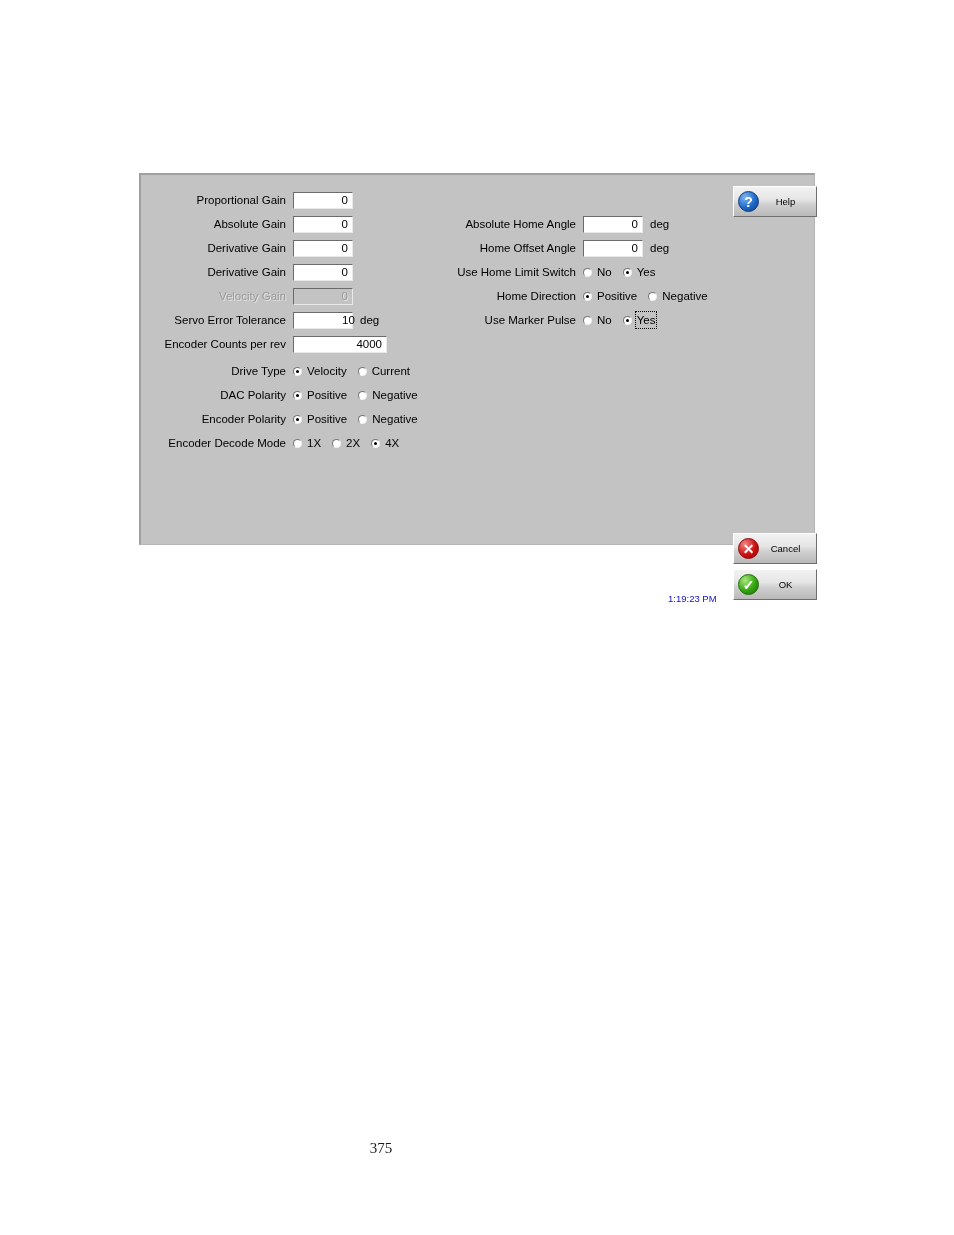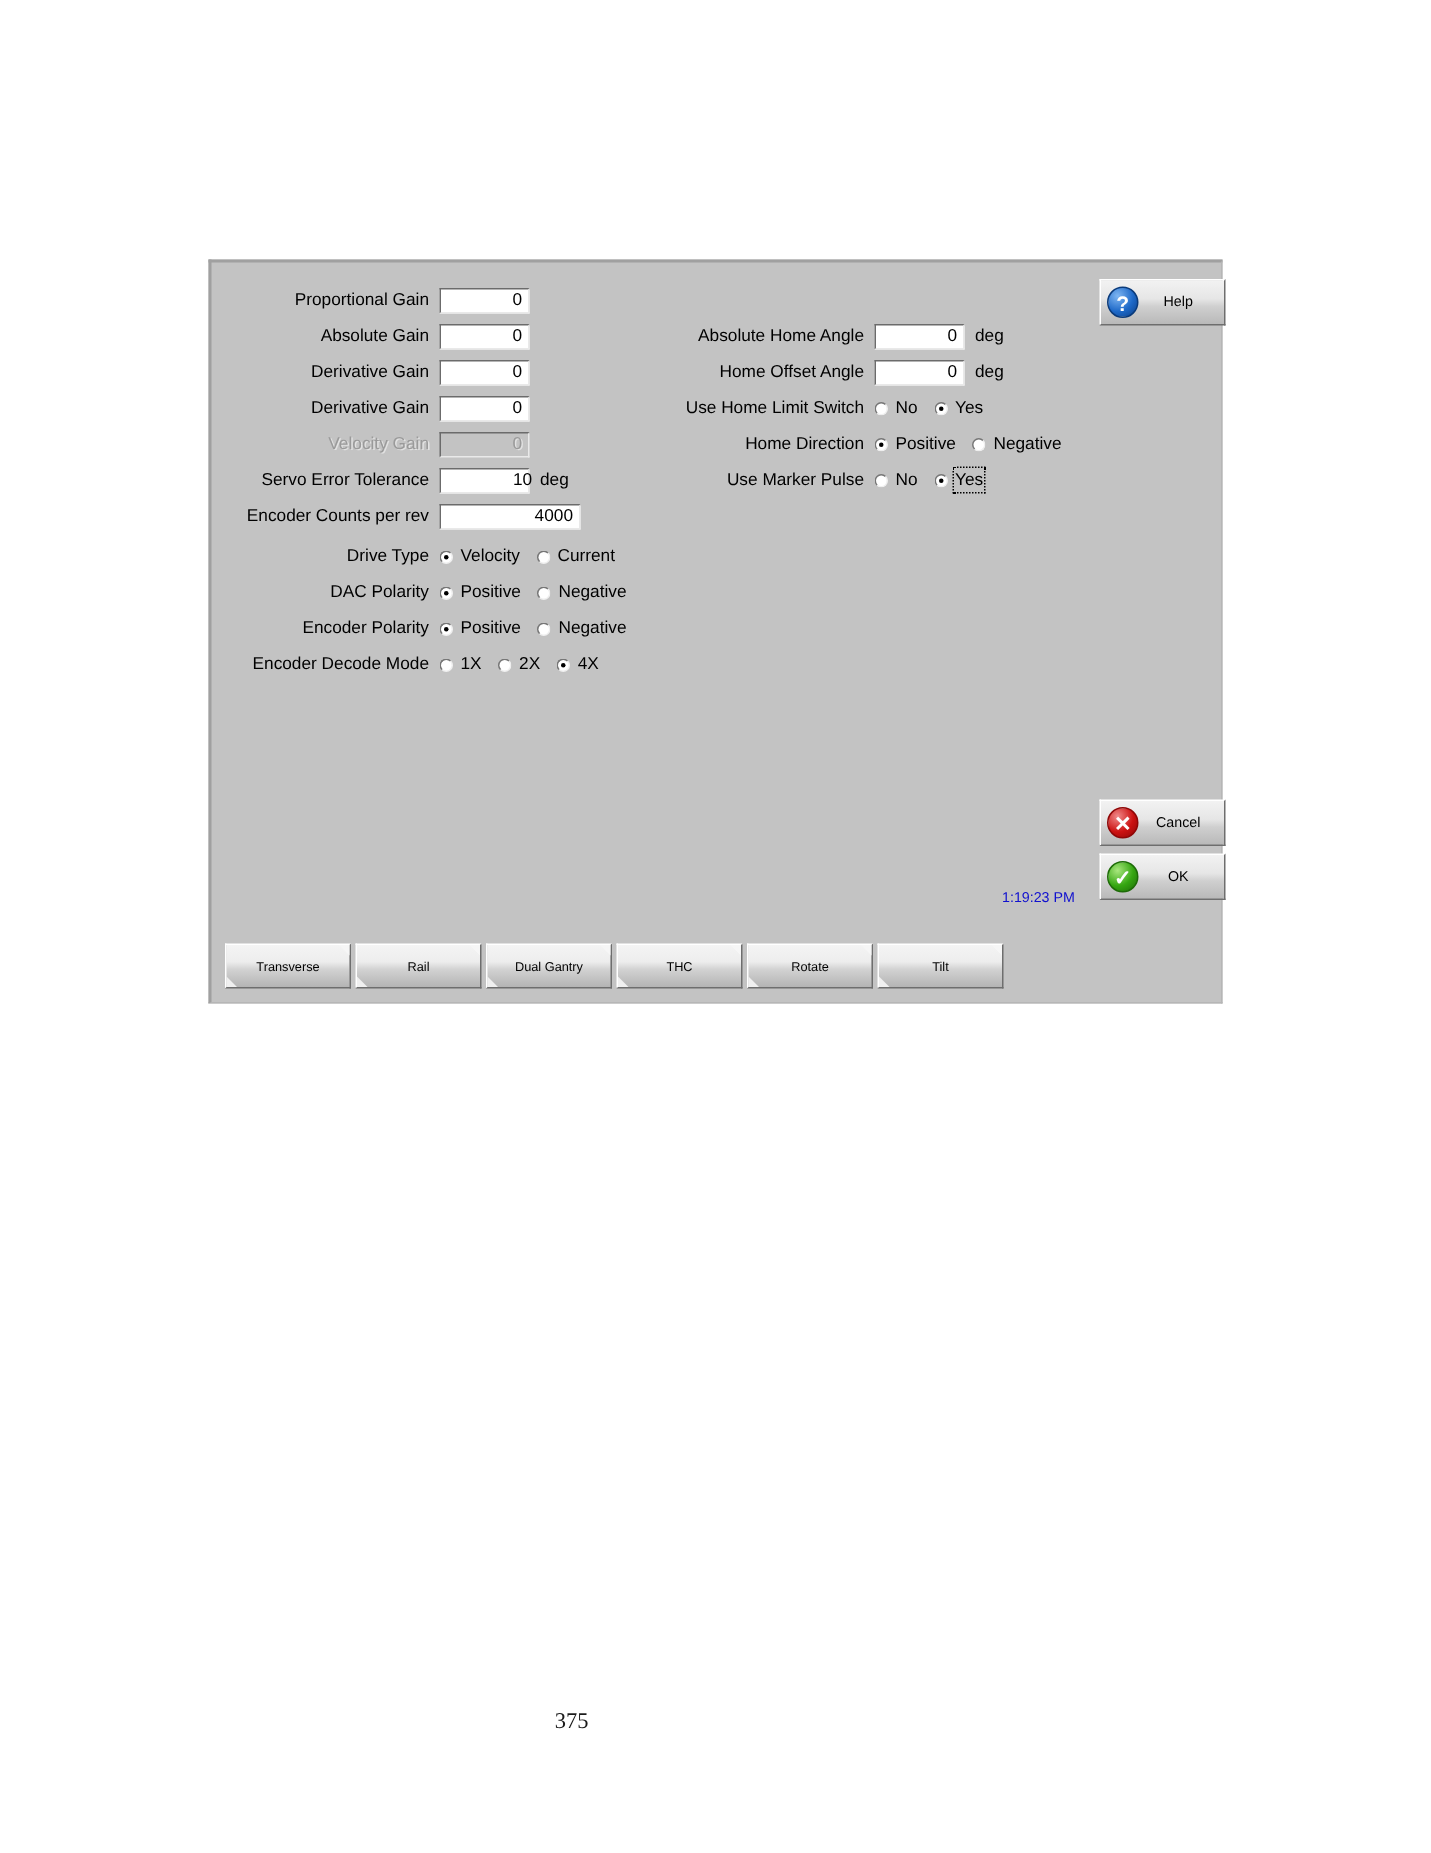--- a/index.html
+++ b/index.html
@@ -14,21 +14,21 @@
     position: relative;
     overflow: hidden;
   }
 
   
   #dialog {
     position: absolute;
     left: 139px;
     top: 173px;
     width: 676px;
-    height: 496px;
+    height: 372px;
     background: #c3c3c3;
     border-top: 2px solid #a0a0a0;
     border-left: 2px solid #a0a0a0;
     border-right: 1px solid #b6b6b6;
     border-bottom: 1px solid #b6b6b6;
     box-sizing: border-box;
   }
 
   
   .field-row {
@@ -379,36 +379,16 @@
     <span class="btn-text">Cancel</span>
   </div>
 
   <div class="action-btn" style="left:592px; top:394px;">
     <span class="ico ico-ok">✓</span>
     <span class="btn-text">OK</span>
   </div>
 
   <div id="clock" style="left:527px; top:418px;">1:19:23 PM</div>
 
-  <div id="tabbar">
-      <div class="tab-btn">
-        <span>Transverse</span>
-      </div>
-      <div class="tab-btn">
-        <span>Rail</span>
-      </div>
-      <div class="tab-btn">
-        <span>Dual Gantry</span>
-      </div>
-      <div class="tab-btn">
-        <span>THC</span>
-      </div>
-      <div class="tab-btn">
-        <span>Rotate</span>
-      </div>
-      <div class="tab-btn">
-        <span>Tilt</span>
-      </div>
-    </div>
 
 </div>
 
 <div id="page-number">375</div>
 
 </body></html>

